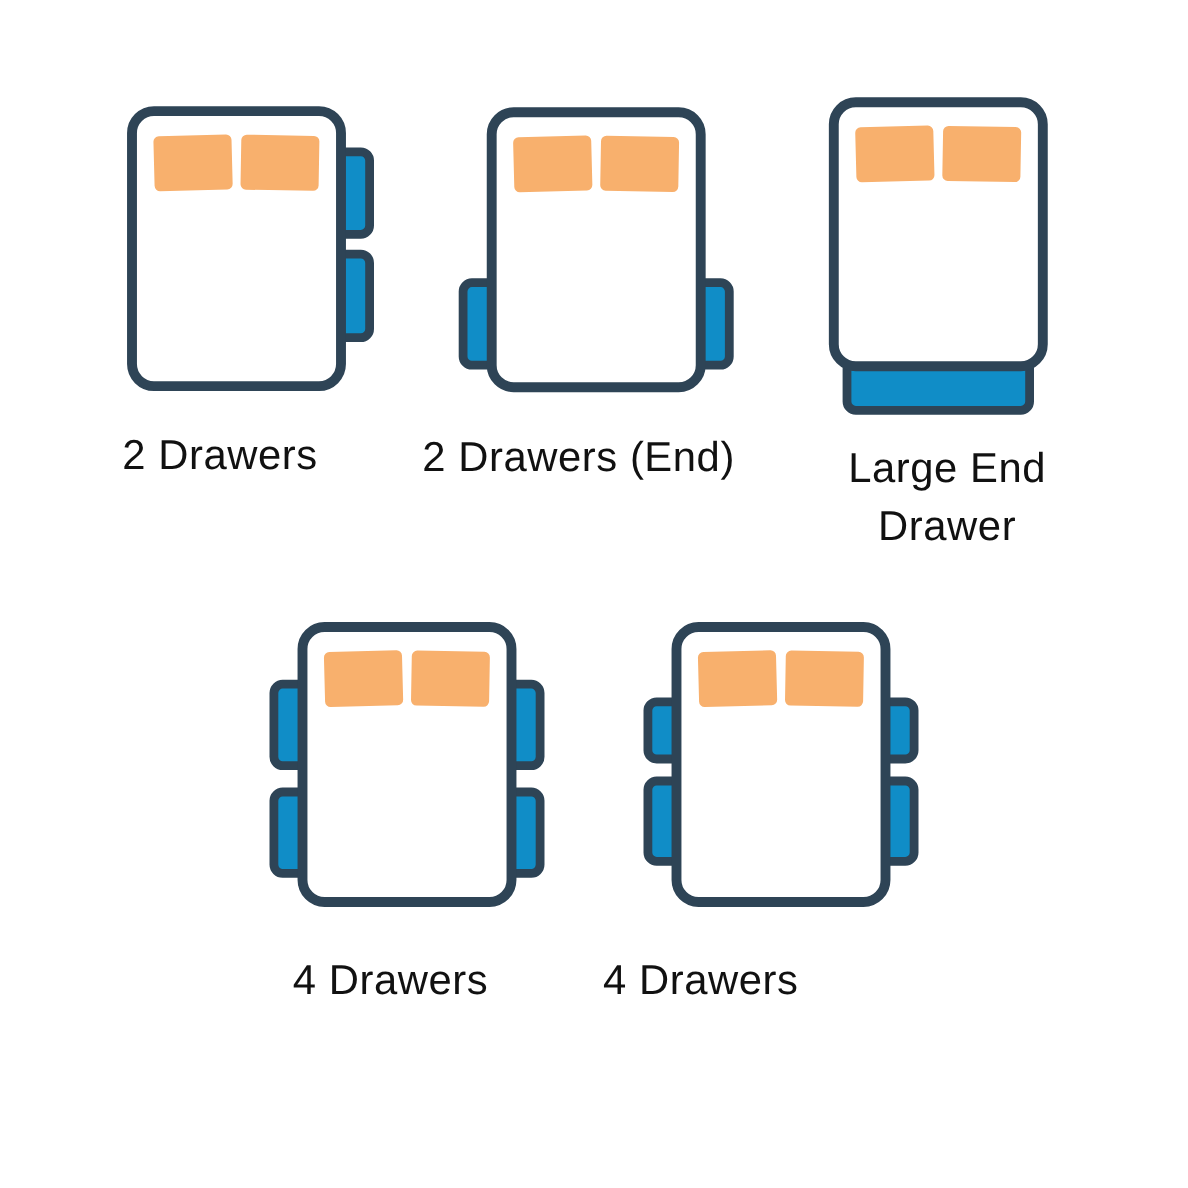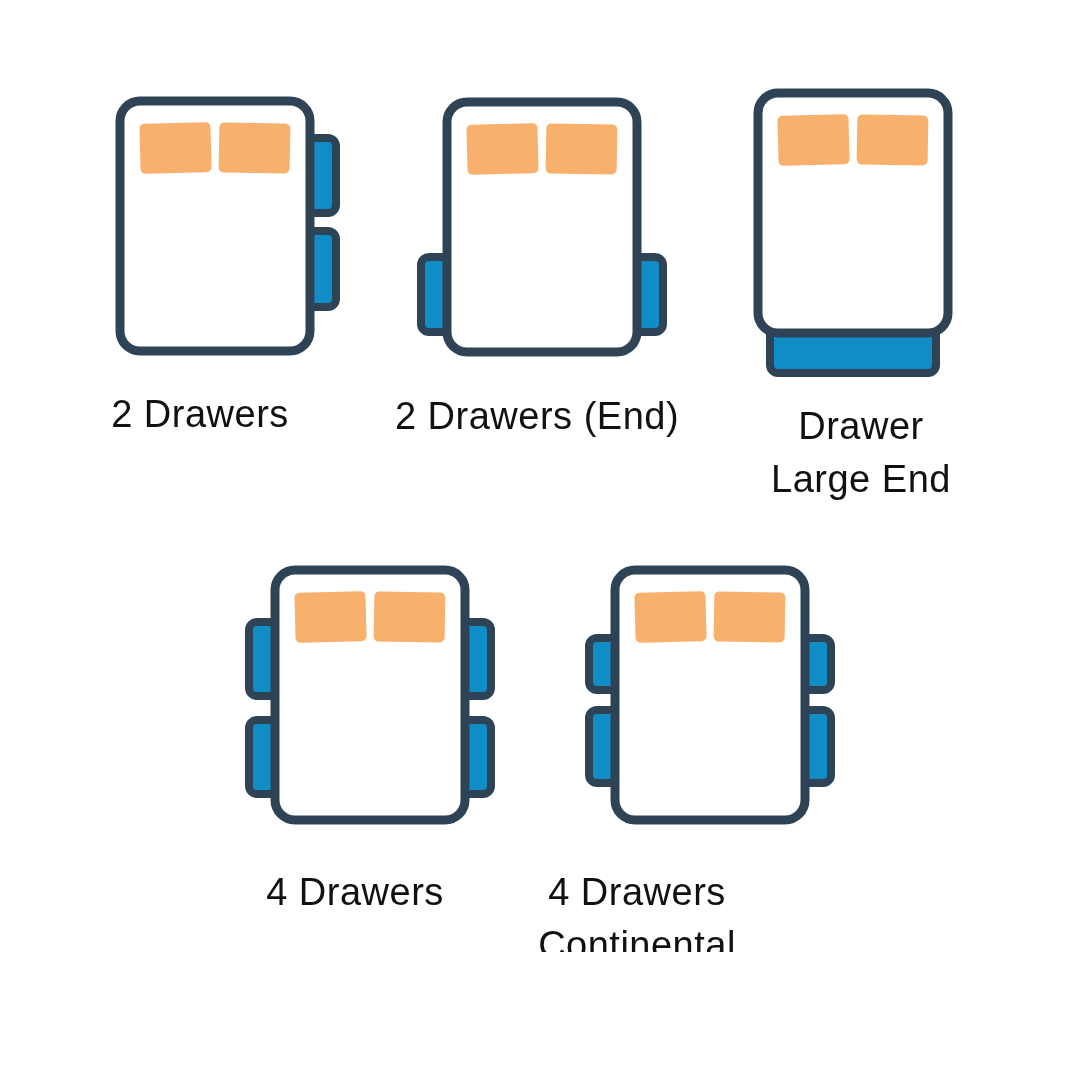--- a/index.html
+++ b/index.html
@@ -28,21 +28,21 @@
     line-height: 53px;
     color: #111111;
     letter-spacing: 0.5px;
   }
   #svg-1 { left: 75px;  top: 93px; }
   #svg-2 { left: 402px; top: 94px; }
   #svg-3 { left: 713px; top: 85px; }
   #svg-4 { left: 230px; top: 562px; }
   #svg-5 { left: 570px; top: 562px; }
   #cap-1 { left: 30px;  top: 388px; }
-  #cap-2 { left: 367px; top: 390px; }
+  #cap-2 { left: 356px; top: 390px; }
   #cap-3 { left: 691px; top: 400px; }
   #cap-4 { left: 185px; top: 866px; }
   #cap-5 { left: 467px; top: 866px; }
 </style>
 </head>
 <body>
 
 <div id="canvas">
 
   <svg id="svg-1" class="bed-svg" viewBox="0 0 280 310">
@@ -86,26 +86,25 @@
 
   <div id="cap-1" class="caption">
     <div>2 Drawers</div>
   </div>
 
   <div id="cap-2" class="caption">
     <div>2 Drawers (End)</div>
   </div>
 
   <div id="cap-3" class="caption">
+    <div>Large End</div>
     <div>Drawer</div>
-    <div>Large End</div>
   </div>
 
   <div id="cap-4" class="caption">
     <div>4 Drawers</div>
   </div>
 
   <div id="cap-5" class="caption">
     <div>4 Drawers</div>
-    <div>Continental</div>
   </div>
 
 </div>
 
 </body></html>

